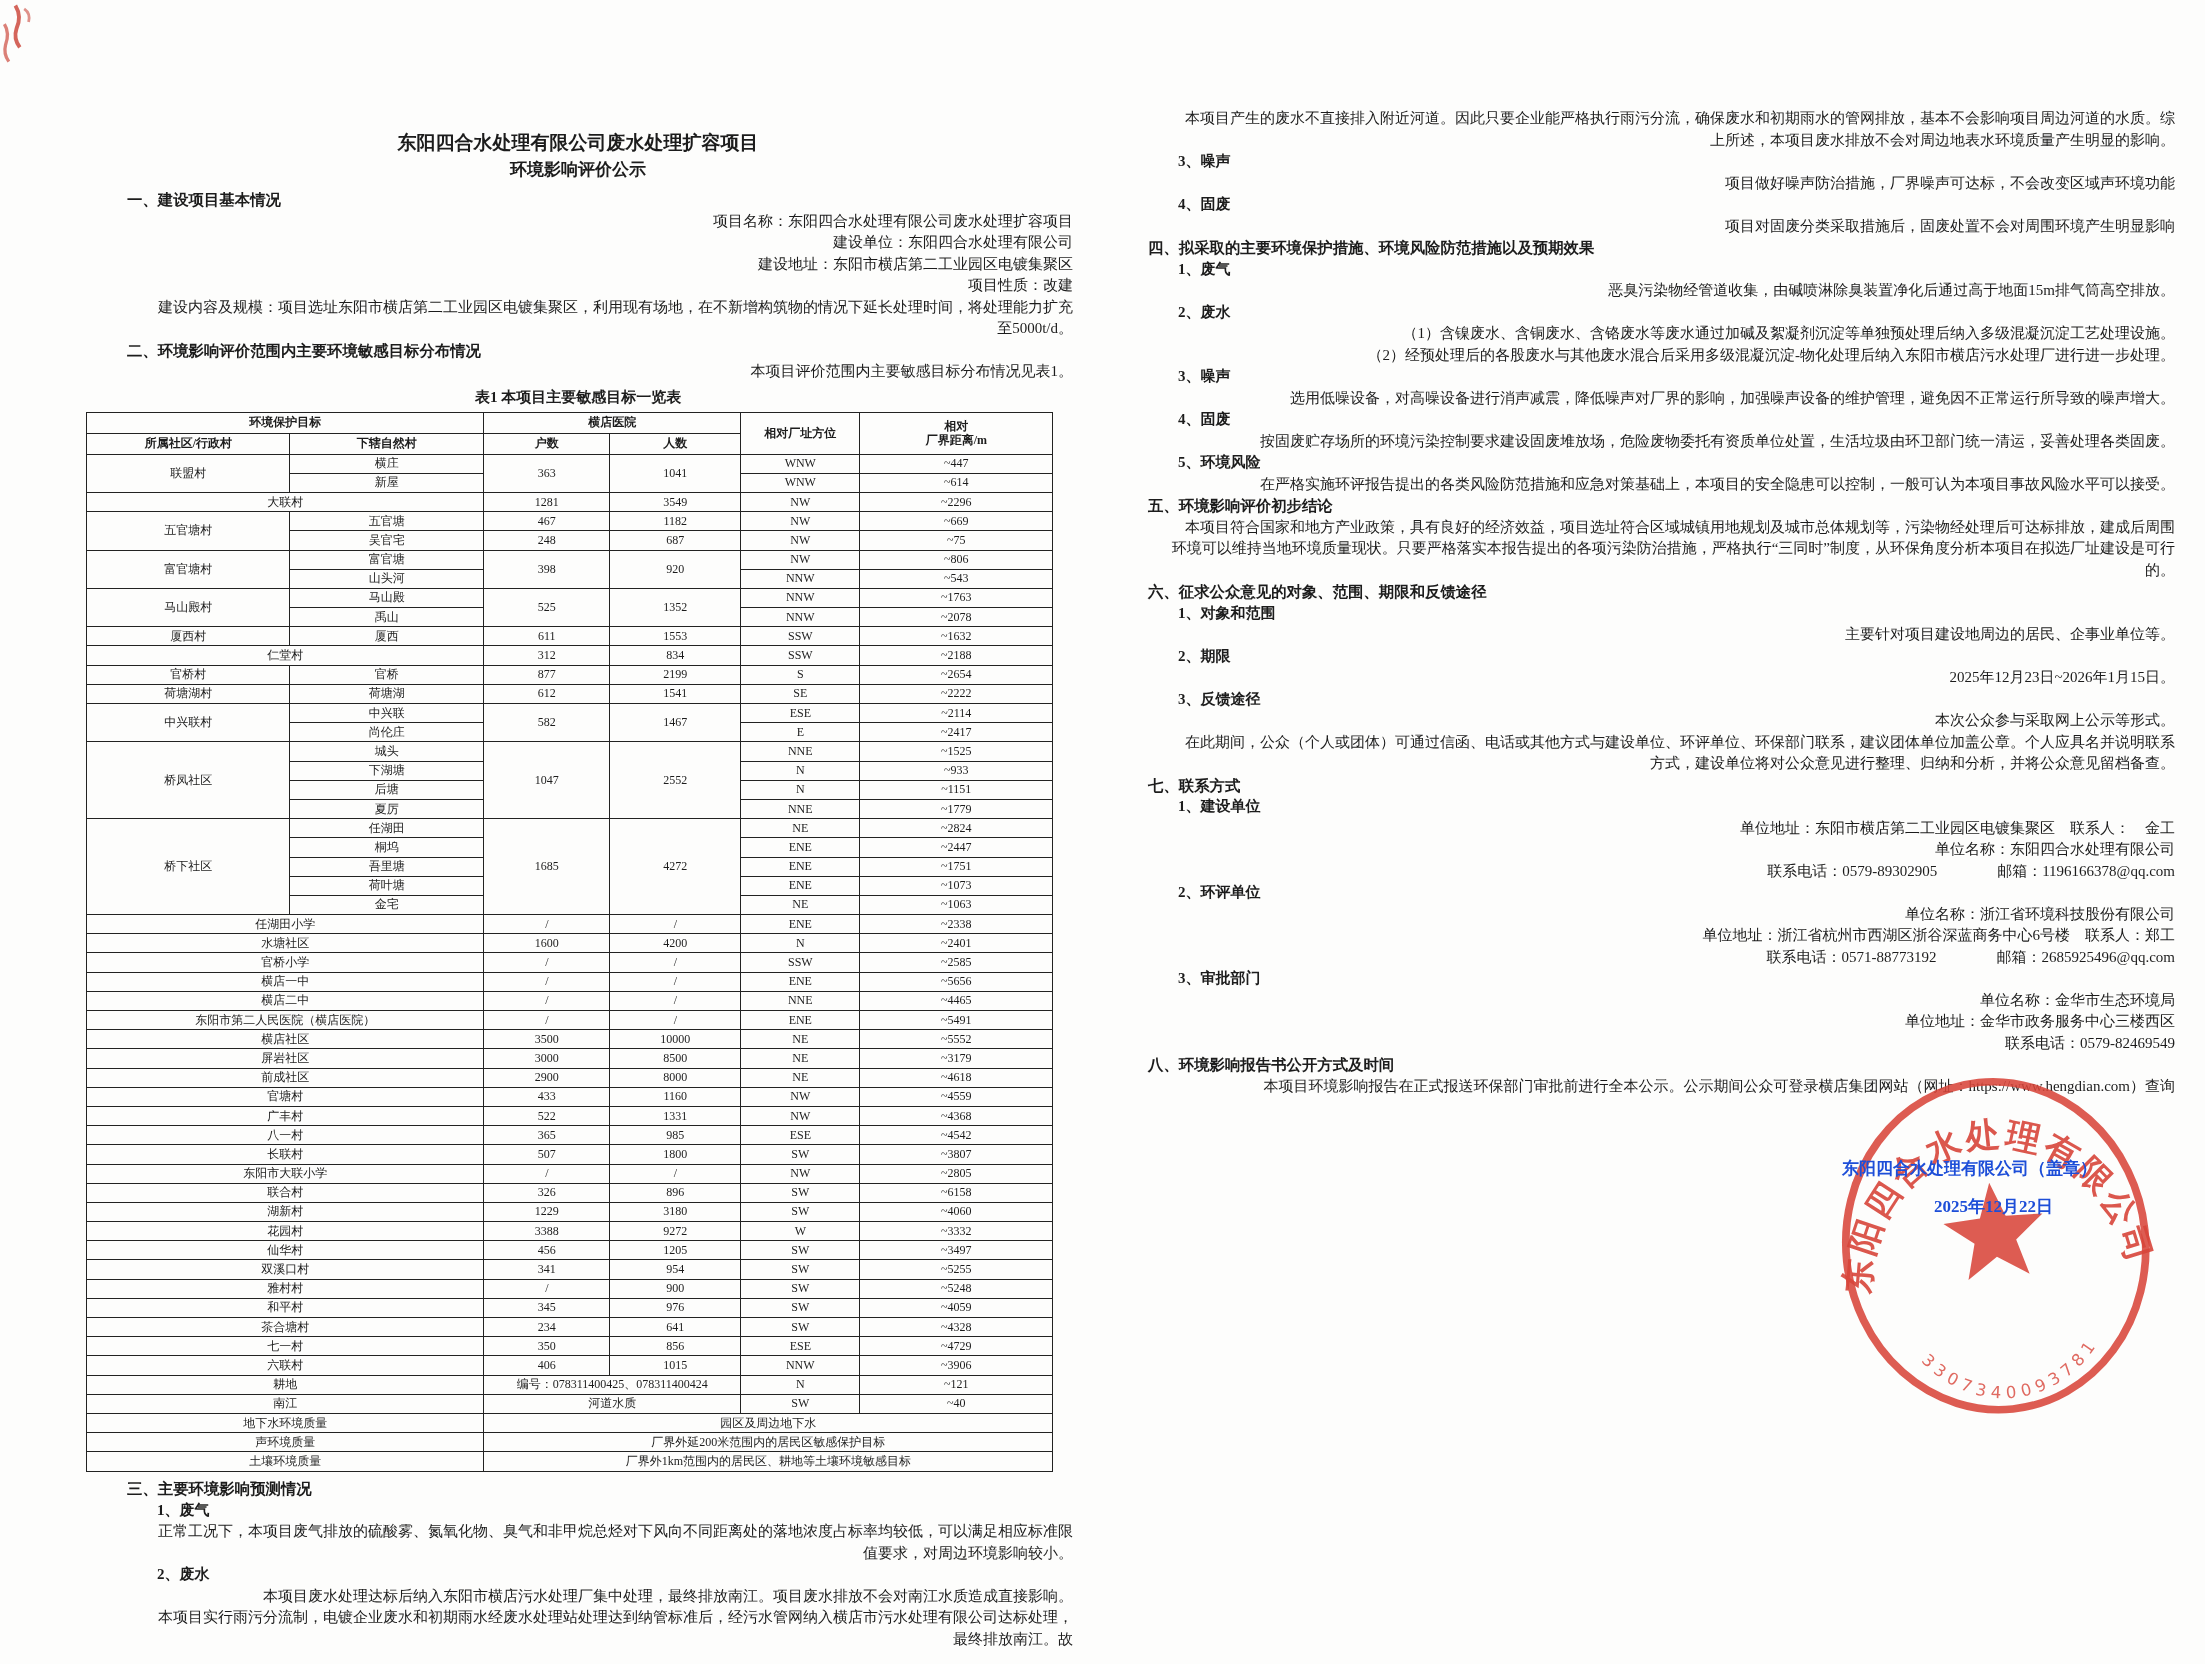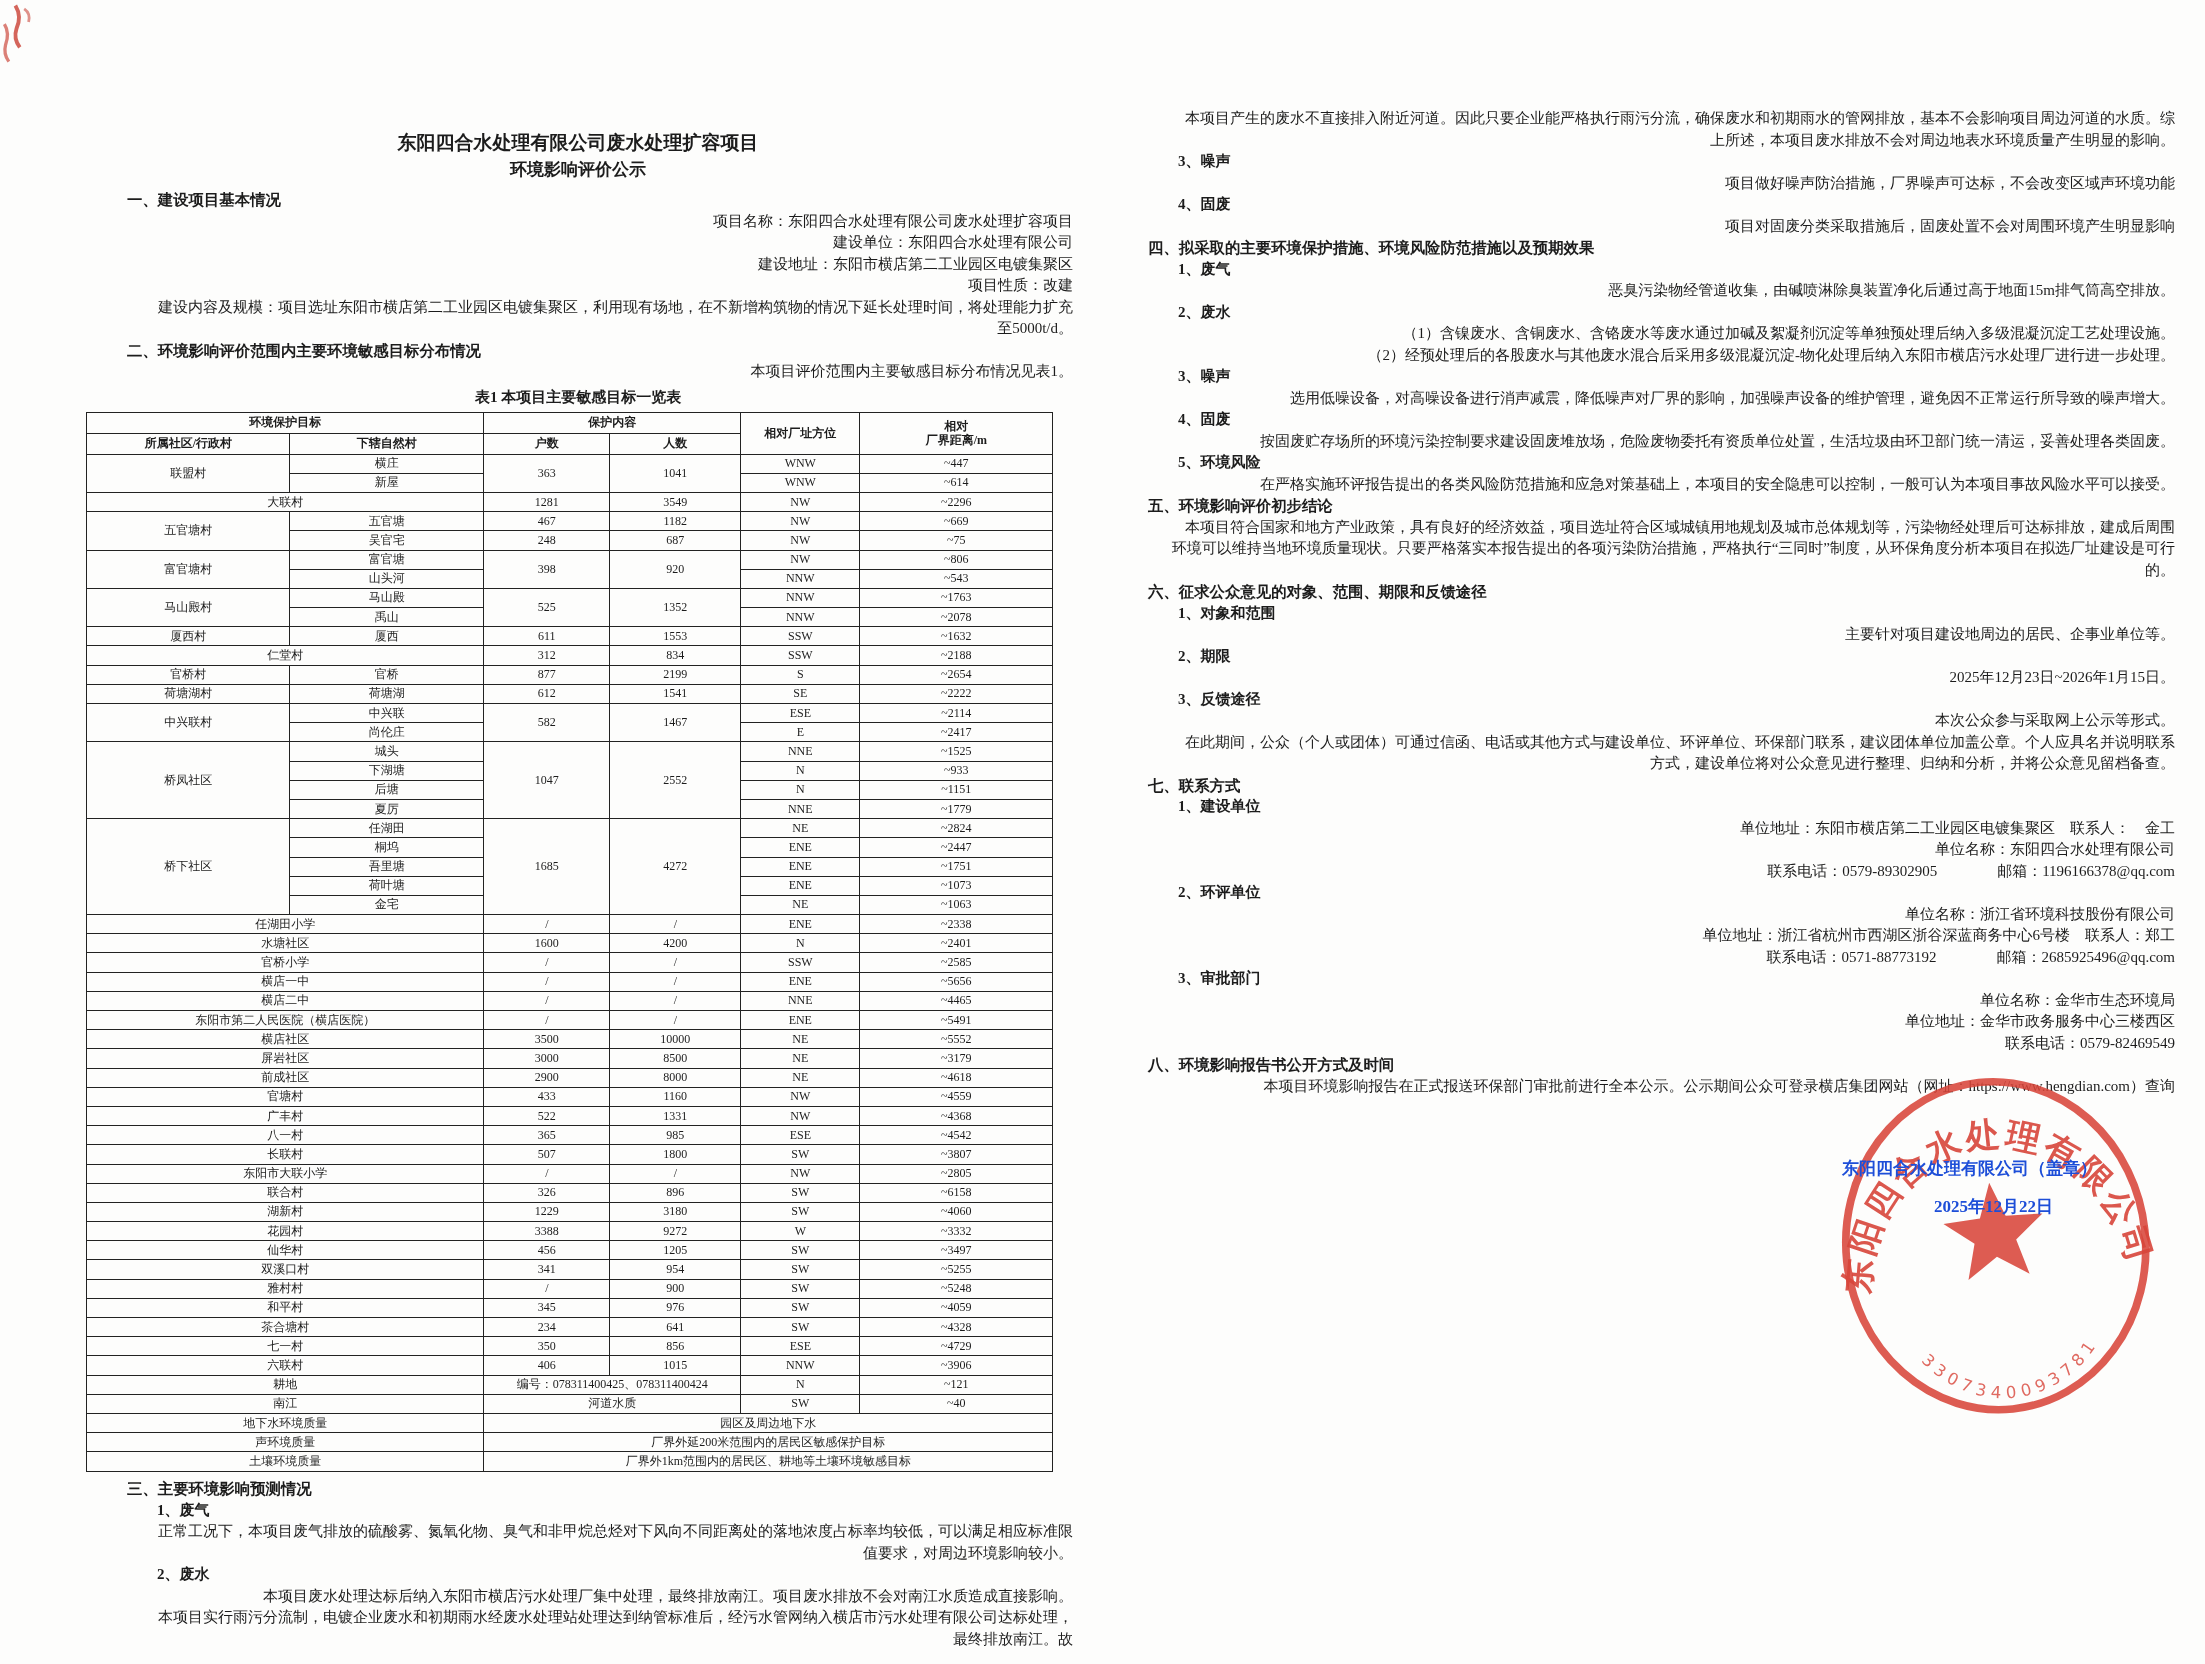--- a/index.html
+++ b/index.html
@@ -75,21 +75,21 @@
       <col style="width:203px">
         <col style="width:194px">
         <col style="width:126px">
       <col style="width:131px">
         <col style="width:119px">
         <col style="width:193px">
     </colgroup>
     <thead>
         <tr>
           <th colspan="2">环境保护目标</th>
-          <th colspan="2">保护内容</th>
+          <th colspan="2">横店医院</th>
           <th rowspan="2">相对厂址方位</th>
           <th rowspan="2" class="pre">相对
 厂界距离/m</th>
         </tr>
         <tr>
           <th>所属社区/行政村</th>
           <th>下辖自然村</th>
           <th>户数</th>
           <th>人数</th>
         </tr>

